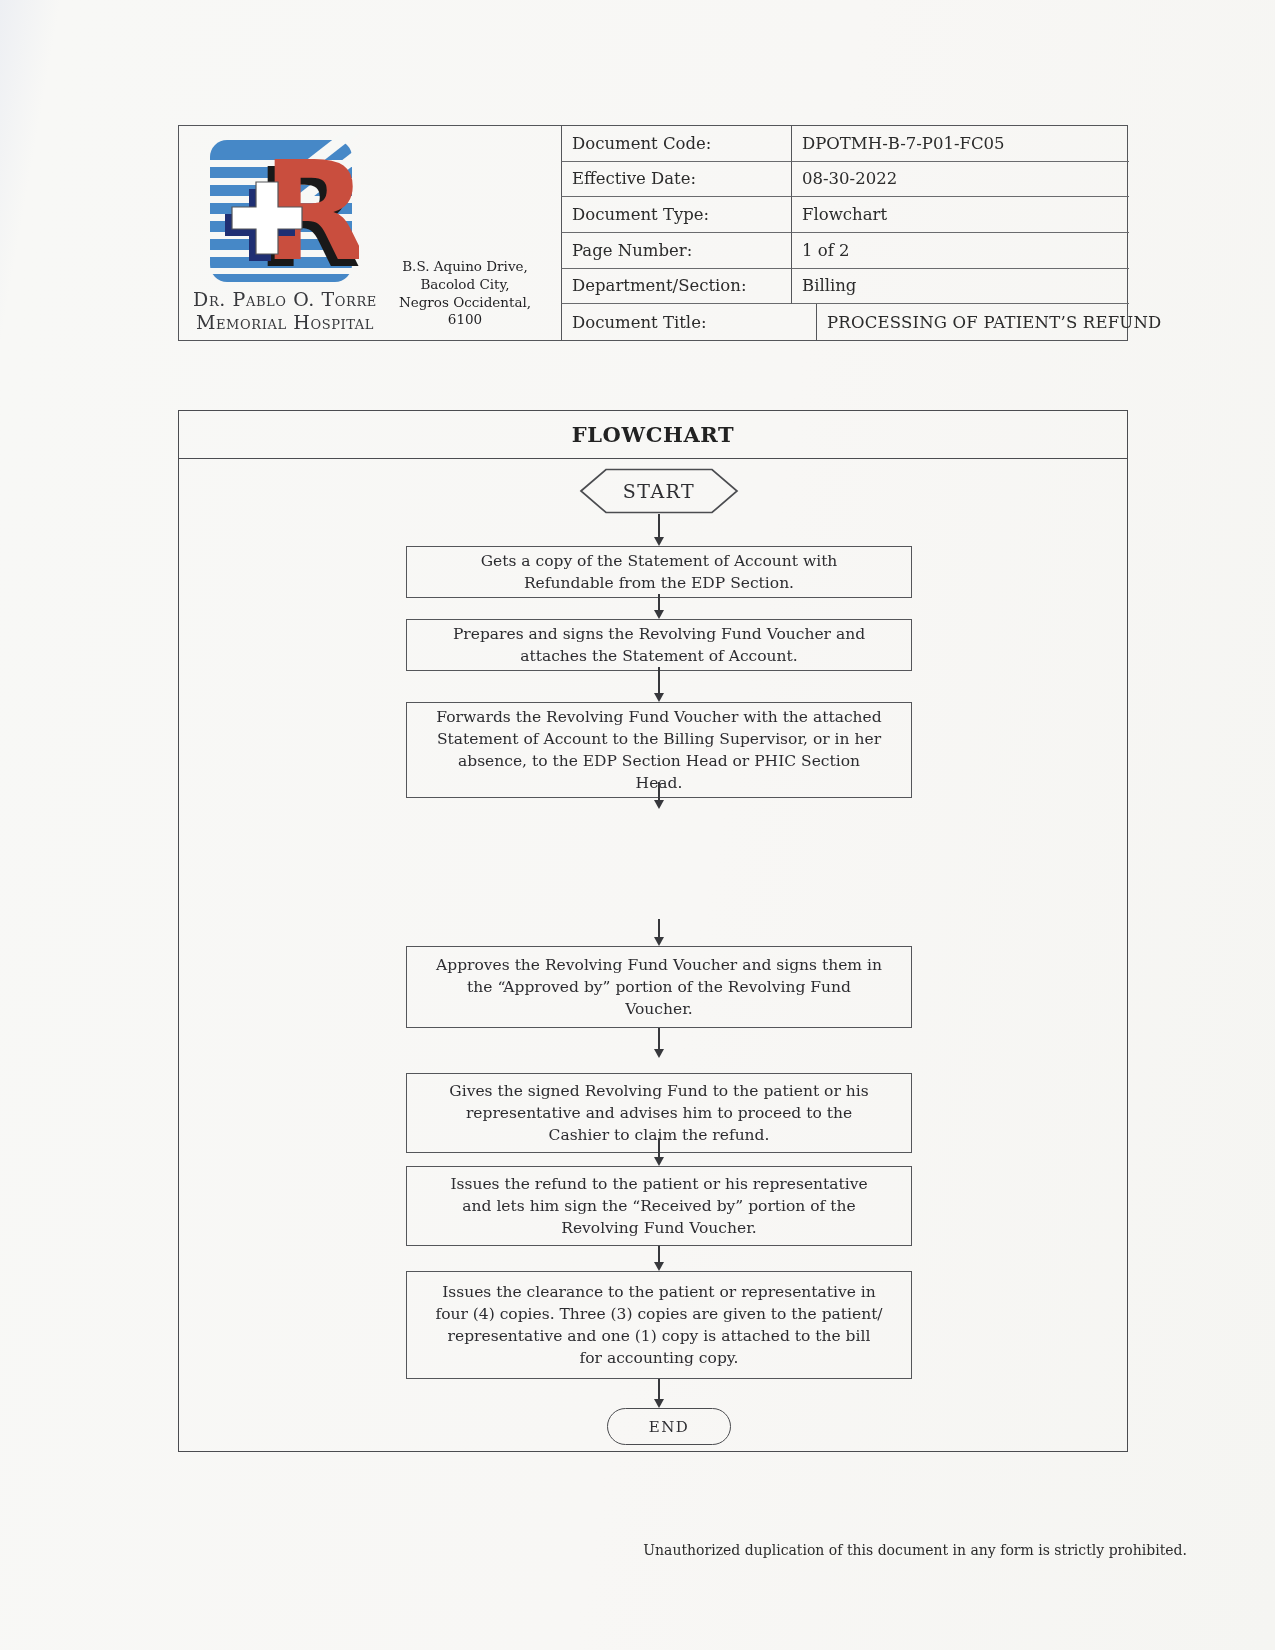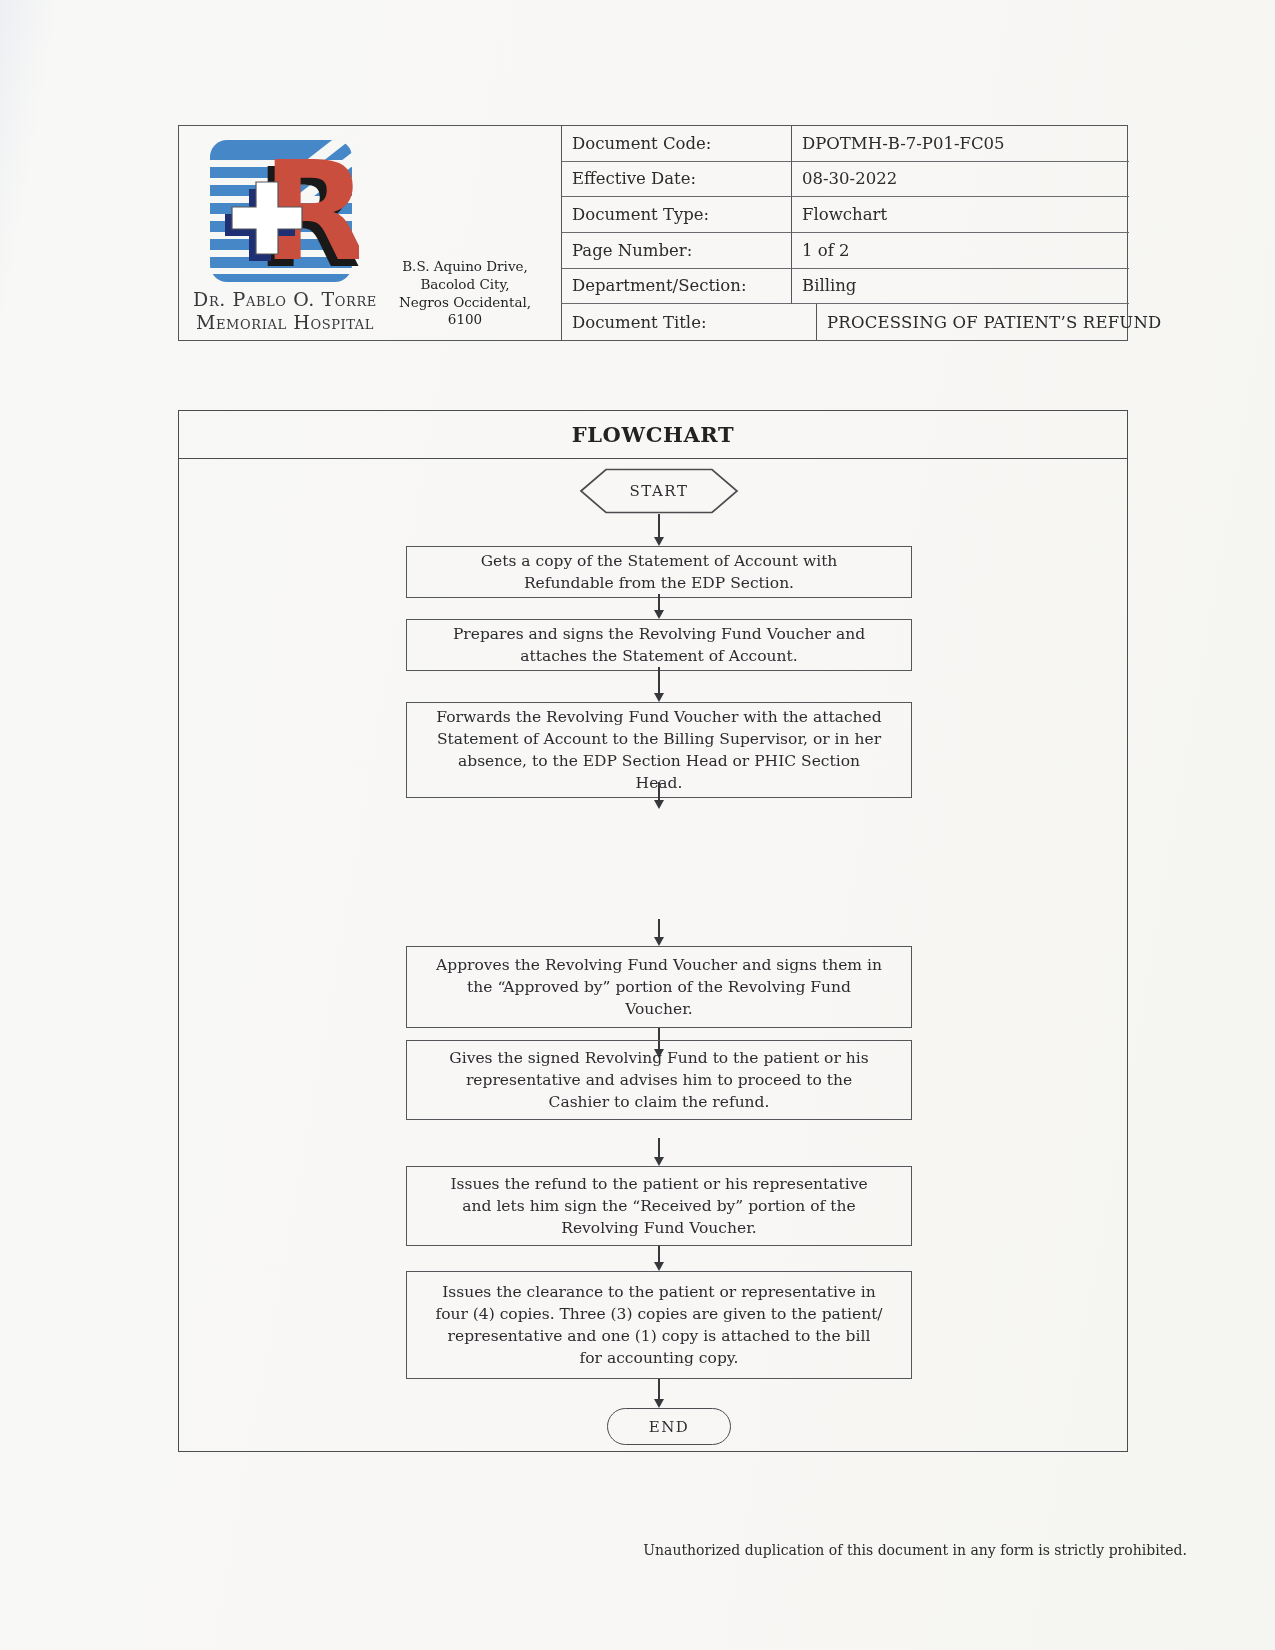--- a/index.html
+++ b/index.html
@@ -59,21 +59,21 @@
   .fc-title{
     position:absolute;left:0;top:0;width:100%;height:48px;
     border-bottom:1.6px solid #4b4c50;box-sizing:border-box;
     display:flex;align-items:center;justify-content:center;
     font-weight:bold;font-size:21px;letter-spacing:0.6px;color:#222;
   }
   .terminator{position:absolute;display:flex;align-items:center;justify-content:center;}
   .hex-wrap{left:400px;top:57px;width:160px;height:46px;}
   .hex-label{
     position:absolute;width:100%;text-align:center;
-    font-size:15px;letter-spacing:1.5px;color:#2e2e32;
+    font-size:19px;letter-spacing:1.5px;color:#2e2e32;
   }
   .end-shape{
     left:428px;top:997px;width:124px;height:37px;
     border:1.7px solid #4b4c50;border-radius:19px;box-sizing:border-box;
     font-size:15px;letter-spacing:1.5px;color:#2e2e32;
     background:transparent;
   }
   .step{
     position:absolute;left:227px;width:506px;
     border:1.6px solid #55565a;box-sizing:border-box;
@@ -181,21 +181,21 @@
 
     <div class="arrow" style="top:256px;height:26px"></div>
     <div class="step" style="top:291px;min-height:80px">Forwards the Revolving Fund Voucher with the attached Statement of Account to the Billing Supervisor, or in her absence, to the EDP Section Head or PHIC Section Head.</div>
 
     <div class="arrow" style="top:371px;height:18px"></div>
 
     <div class="arrow" style="top:508px;height:18px"></div>
     <div class="step" style="top:535px;min-height:82px">Approves the Revolving Fund Voucher and signs them in the “Approved by” portion of the Revolving Fund Voucher.</div>
 
     <div class="arrow" style="top:617px;height:21px"></div>
-    <div class="step" style="top:629px;min-height:80px">Gives the signed Revolving Fund to the patient or his representative and advises him to proceed to the Cashier to claim the refund.</div>
+    <div class="step" style="top:662px;min-height:80px">Gives the signed Revolving Fund to the patient or his representative and advises him to proceed to the Cashier to claim the refund.</div>
 
     <div class="arrow" style="top:727px;height:19px"></div>
     <div class="step" style="top:755px;min-height:80px">Issues the refund to the patient or his representative and lets him sign the “Received by” portion of the Revolving Fund Voucher.</div>
 
     <div class="arrow" style="top:835px;height:16px"></div>
     <div class="step" style="top:860px;min-height:108px">Issues the clearance to the patient or representative in four (4) copies. Three (3) copies are given to the patient/ representative and one (1) copy is attached to the bill for accounting copy.</div>
 
     <div class="arrow" style="top:968px;height:20px"></div>
 
     <div class="terminator end-shape">

